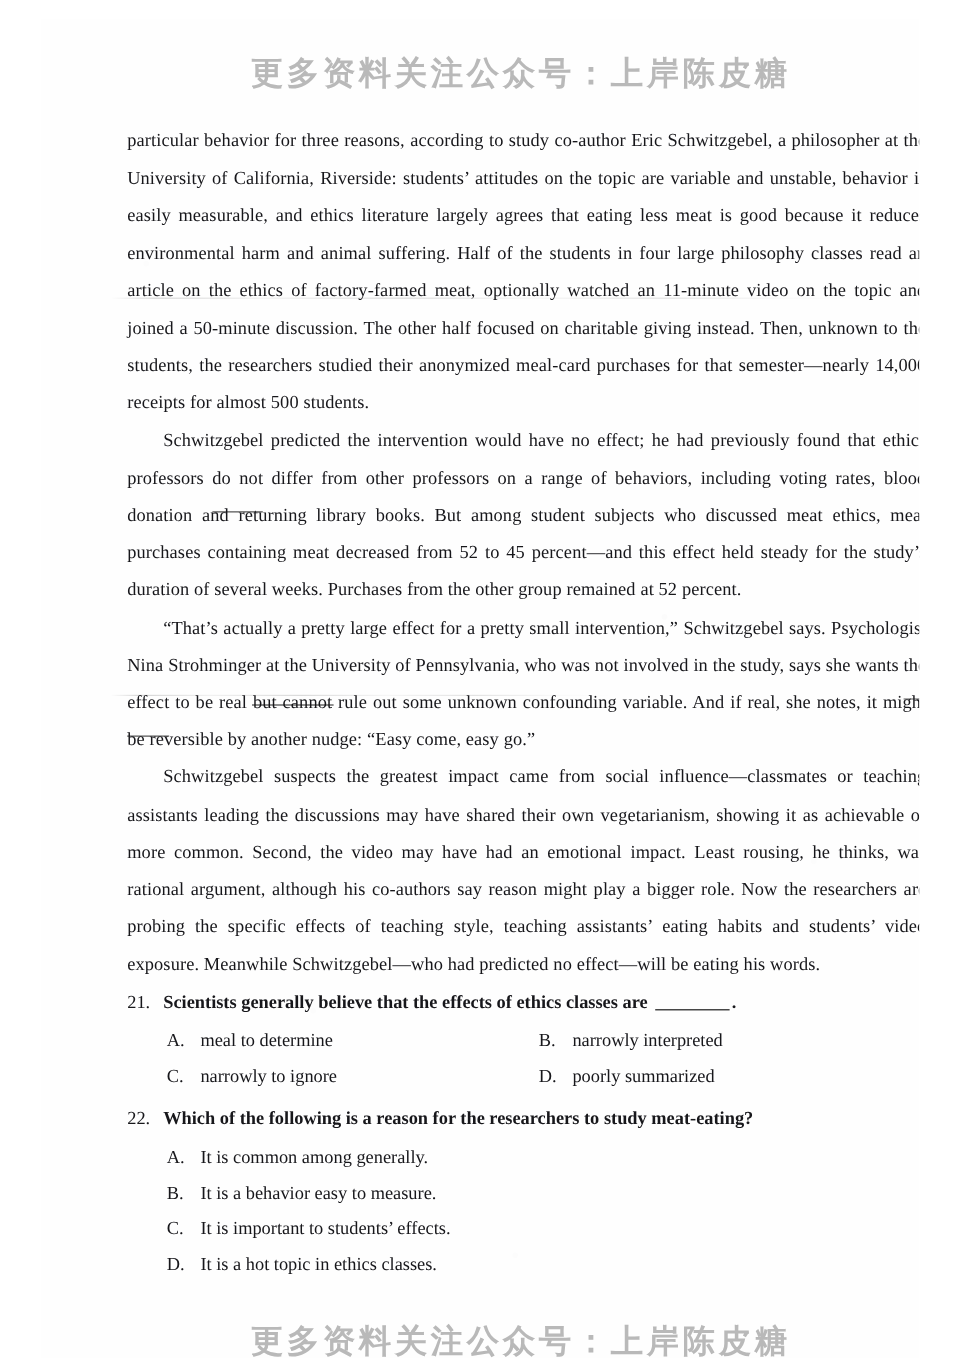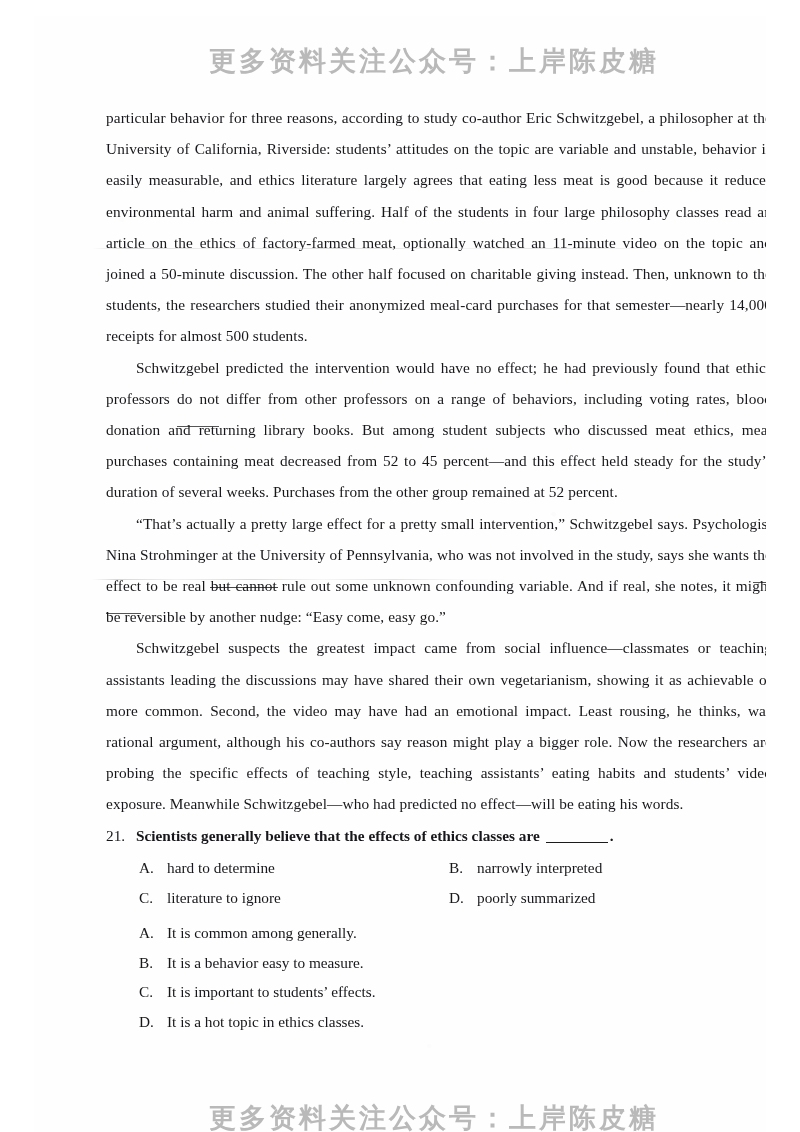--- a/index.html
+++ b/index.html
@@ -217,38 +217,42 @@
   <div class="questions">
 
     <div class="question">
       <div class="q-stem">
         <span class="q-num">21.</span>
         <span class="q-text"><span>Scientists generally believe that the effects of ethics classes are</span><span class="blank-line"></span><span>.</span></span>
       </div>
       <div class="opts-grid">
         <div class="opt">
           <span class="opt-key">A.</span>
-          <span class="opt-label">hard to determine</span>
+          <span class="opt-label">meal to determine</span>
         </div>
         <div class="opt">
           <span class="opt-key">B.</span>
           <span class="opt-label">narrowly interpreted</span>
         </div>
         <div class="opt">
           <span class="opt-key">C.</span>
-          <span class="opt-label">literature to ignore</span>
+          <span class="opt-label">narrowly to ignore</span>
         </div>
         <div class="opt">
           <span class="opt-key">D.</span>
           <span class="opt-label">poorly summarized</span>
         </div>
       </div>
     </div>
 
     <div class="question" style="margin-top:6px;">
+      <div class="q-stem">
+        <span class="q-num">22.</span>
+        <span class="q-text">Which of the following is a reason for the researchers to study meat-eating?</span>
+      </div>
       <div class="opts-stack">
         <div class="opt">
           <span class="opt-key">A.</span>
           <span class="opt-label">It is common among generally.</span>
         </div>
         <div class="opt">
           <span class="opt-key">B.</span>
           <span class="opt-label">It is a behavior easy to measure.</span>
         </div>
         <div class="opt">

